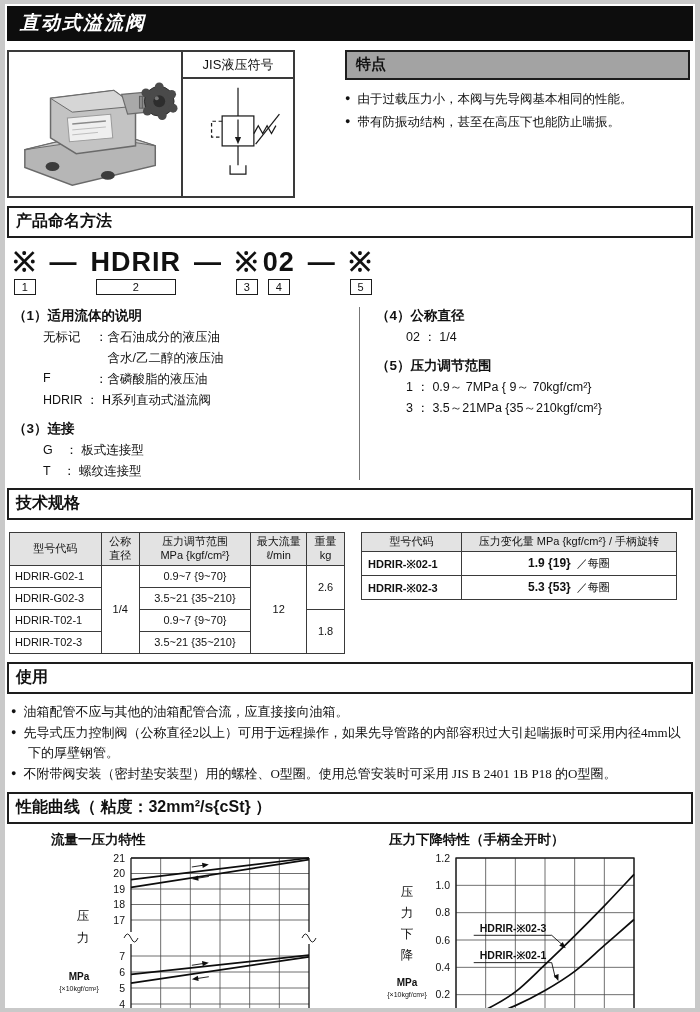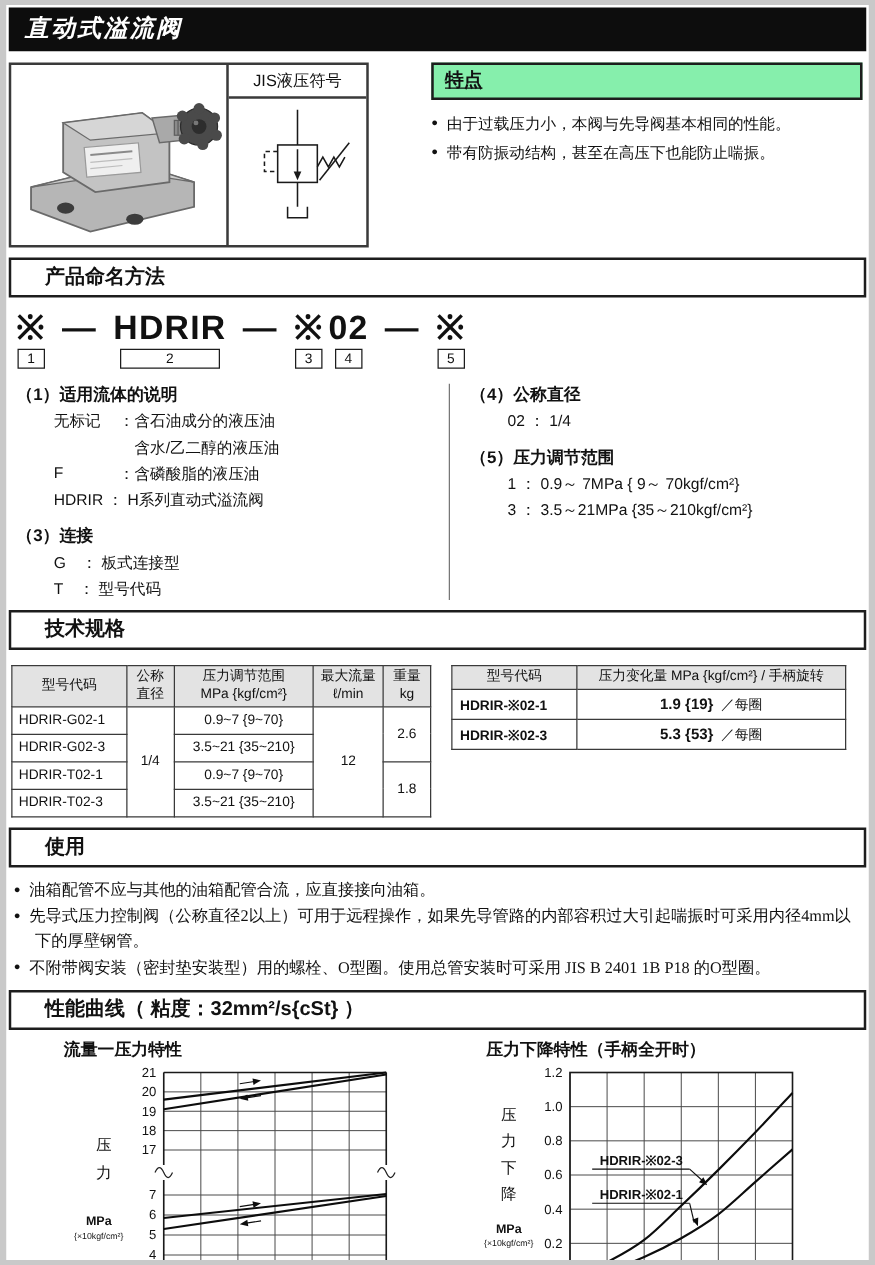--- a/index.html
+++ b/index.html
@@ -10,27 +10,27 @@
              padding:4px 0 5px 13px;letter-spacing:2px;font-style:italic;}
 
   .top-row{display:flex;margin:9px 2px 0 2px;}
   .photo-box{width:288px;height:148px;border:2px solid #3a3a3a;display:flex;background:#fff;box-sizing:border-box;}
   .photo-cell{width:172px;border-right:2px solid #3a3a3a;display:flex;align-items:center;justify-content:center;}
   .symbol-cell{flex:1;display:flex;flex-direction:column;}
   .symbol-header{text-align:center;font-weight:normal;font-size:13px;padding:4px 0 3px;border-bottom:2px solid #3a3a3a;}
   .symbol-body{flex:1;display:flex;align-items:center;justify-content:center;}
 
   .features{margin-left:50px;flex:1;margin-right:3px;}
-  .box-header{border:2px solid #1d1d1d;font-weight:bold;font-size:15px;padding:3px 0 4px 9px;background:#86efac;text-decoration:underline;}
+  .box-header{border:2px solid #1d1d1d;font-weight:bold;font-size:15px;padding:3px 0 4px 9px;background:#a3a3a3;}
   .features .box-header{font-size:15px;}
   .bullets{margin-top:8px;font-family:"Liberation Serif",serif;font-size:12.5px;line-height:1.8;}
   .bullet{padding-left:17px;text-indent:-17px;}
   .bullet::before{content:"●";font-size:9px;margin-right:7px;vertical-align:2px;}
 
-  .section-header{border:2px solid #1d1d1d;font-weight:bold;font-size:16px;padding:3px 0 4px 27px;margin:8px 2px 0 2px;}
+  .section-header{border:2px solid #1d1d1d;font-weight:bold;font-size:16px;padding:3px 0 4px 7px;margin:8px 2px 0 2px;}
 
   .code-row{display:flex;align-items:flex-start;margin:10px 0 0 8px;}
   .code-col{display:flex;flex-direction:column;align-items:center;margin-right:13px;}
   .code-col.tight{margin-right:4px;}
   .code-glyph{font-size:27px;font-weight:bold;line-height:28px;letter-spacing:1px;}
   .numbox{border:1.5px solid #1d1d1d;font-size:11px;line-height:14px;min-width:16px;text-align:center;
           margin-top:3px;padding:0 2px;}
   .numbox.wide{min-width:74px;}
 
   .explain-row{display:flex;margin:12px 0 0 2px;}
@@ -194,21 +194,21 @@
         <span class="k"></span>
         <span>　含水/乙二醇的液压油</span>
       </div>
       <div class="kv">
         <span class="k">F</span>
         <span>：含磷酸脂的液压油</span>
       </div>
       <div class="nm-line">HDRIR ： H系列直动式溢流阀</div>
       <div class="nm-title">（3）连接</div>
       <div class="nm-line">G　： 板式连接型</div>
-      <div class="nm-line">T　： 型号代码</div>
+      <div class="nm-line">T　： 螺纹连接型</div>
     </div>
     <div class="explain-right">
       <div class="nm-title first">（4）公称直径</div>
       <div class="nm-line">02 ： 1/4</div>
       <div class="nm-title">（5）压力调节范围</div>
       <div class="nm-line">1 ： 0.9～ 7MPa { 9～  70kgf/cm²}</div>
       <div class="nm-line">3 ： 3.5～21MPa {35～210kgf/cm²}</div>
     </div>
   </div>
 

